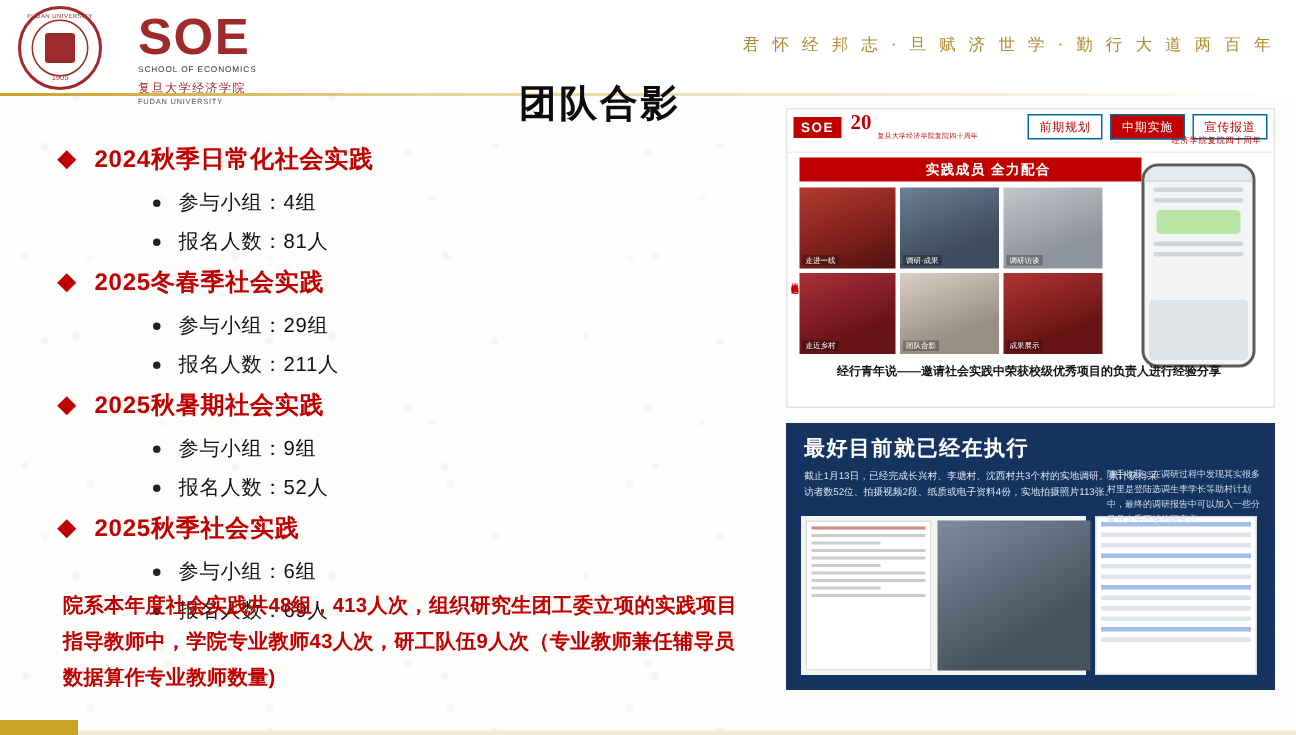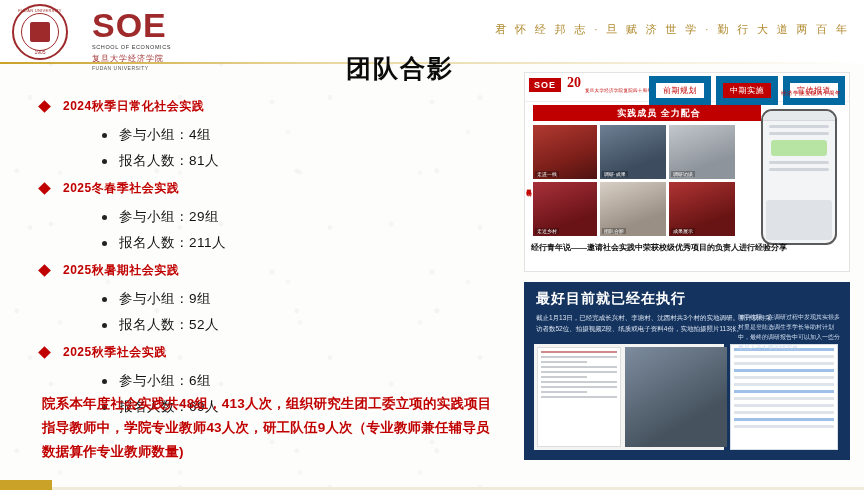--- a/index.html
+++ b/index.html
@@ -154,21 +154,21 @@
     height: 28px;
   }
   .diamond {
     width: 9px; height: 9px;
     background: #c00000;
     transform: rotate(45deg);
     margin-right: 14px;
     flex: 0 0 auto;
   }
   .lvl1-text {
-    font-size: 12px;
+    font-size: 16px;
     font-weight: bold;
     color: #c00000;
     letter-spacing: 0.5px;
     text-align: center;
   }
   .lvl2 {
     display: flex;
     align-items: center;
     margin-left: 62px;
     height: 26px;
@@ -239,21 +239,21 @@
   }
   .pt-tabs {
     position: absolute;
     right: 4px; top: 3px;
     display: flex;
     gap: 5px;
   }
   .pt-tab {
     font-size: 8px;
     color: #c00000;
-    border: 7px solid #0369a1;
+    border: 1px solid #0369a1;
     padding: 2px 7px;
     background: #fff;
     letter-spacing: 0.5px;
   }
   .pt-tab.active {
     background: #c00000;
     color: #fff;
   }
   .pt-righttitle {
     position: absolute;
@@ -340,20 +340,21 @@
   .phone-keys {
     position: absolute;
     left: 3px; right: 3px; bottom: 3px;
     height: 40px;
     background: #dfe3e7;
     border-radius: 3px;
   }
   .pt-caption {
     position: absolute;
     left: 6px; right: 8px; top: 168px;
+    text-align: center;
     font-size: 8px;
     font-weight: bold;
     color: #111;
     line-height: 13px;
   }
   .panel-bottom {
     position: absolute;
     left: 524px; top: 282px;
     width: 326px; height: 178px;
     background: #14335e;

